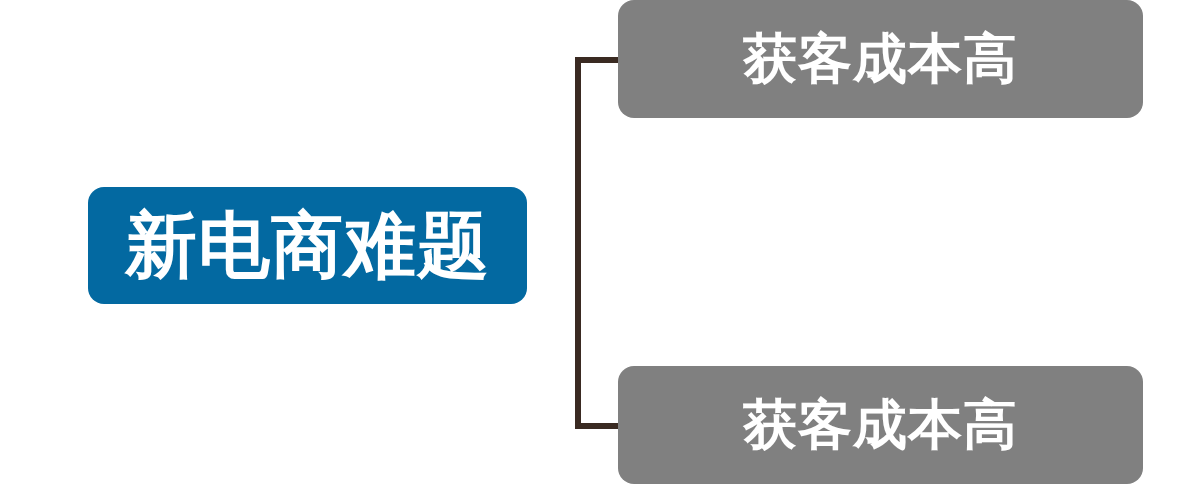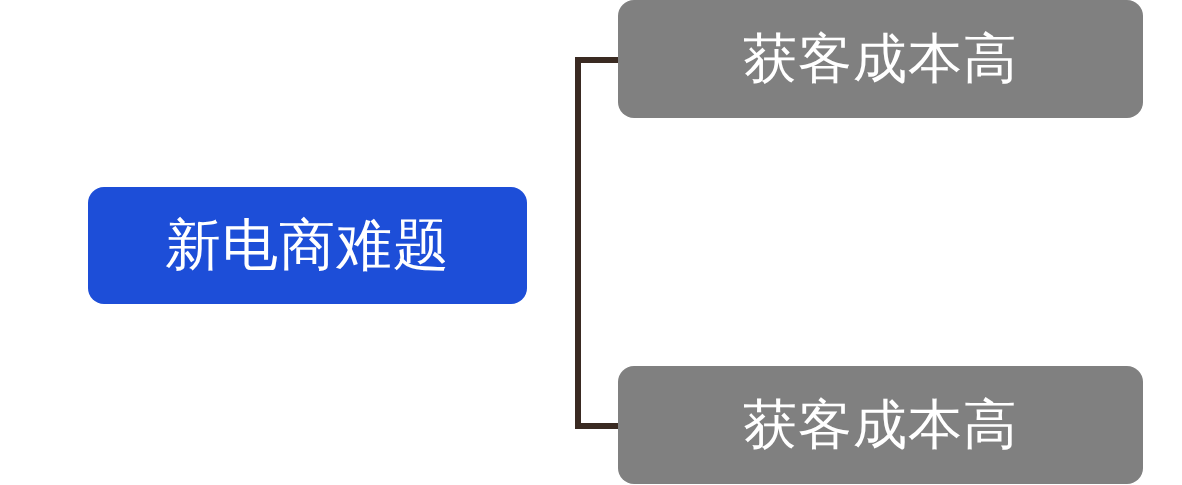--- a/index.html
+++ b/index.html
@@ -1,21 +1,21 @@
 <!DOCTYPE html>
 <html><head>
 <meta charset="utf-8">
 <style>
   html, body { margin: 0; padding: 0; background: #ffffff; }
   body { width: 1182px; height: 485px; position: relative; overflow: hidden;
          font-family: "DejaVu Sans", "Liberation Sans", sans-serif; }
   .node { position: absolute; display: flex; align-items: center; justify-content: center;
-          color: #ffffff; font-weight: normal; box-sizing: border-box; letter-spacing: 1px; text-align: right; }
+          color: #ffffff; font-weight: bold; box-sizing: border-box; letter-spacing: 1px; text-align: right; }
   .root { left: 88px; top: 187px; width: 439px; height: 117px; border-radius: 16px;
-          background: #1d4ed8; font-size: 56px; }
+          background: #0369a1; font-size: 72px; }
   .child { left: 618px; width: 525px; height: 118px; border-radius: 16px;
            background: #808080; font-size: 54px; }
   .child-top { top: 0px; }
   .child-bottom { top: 366px; }
   .line { position: absolute; background: #3a2a22; }
   .v { left: 575px; top: 57px; width: 6px; height: 372px; }
   .h1 { left: 575px; top: 57px; width: 44px; height: 6px; }
   .h2 { left: 575px; top: 423px; width: 44px; height: 6px; }
 </style>
 </head>

